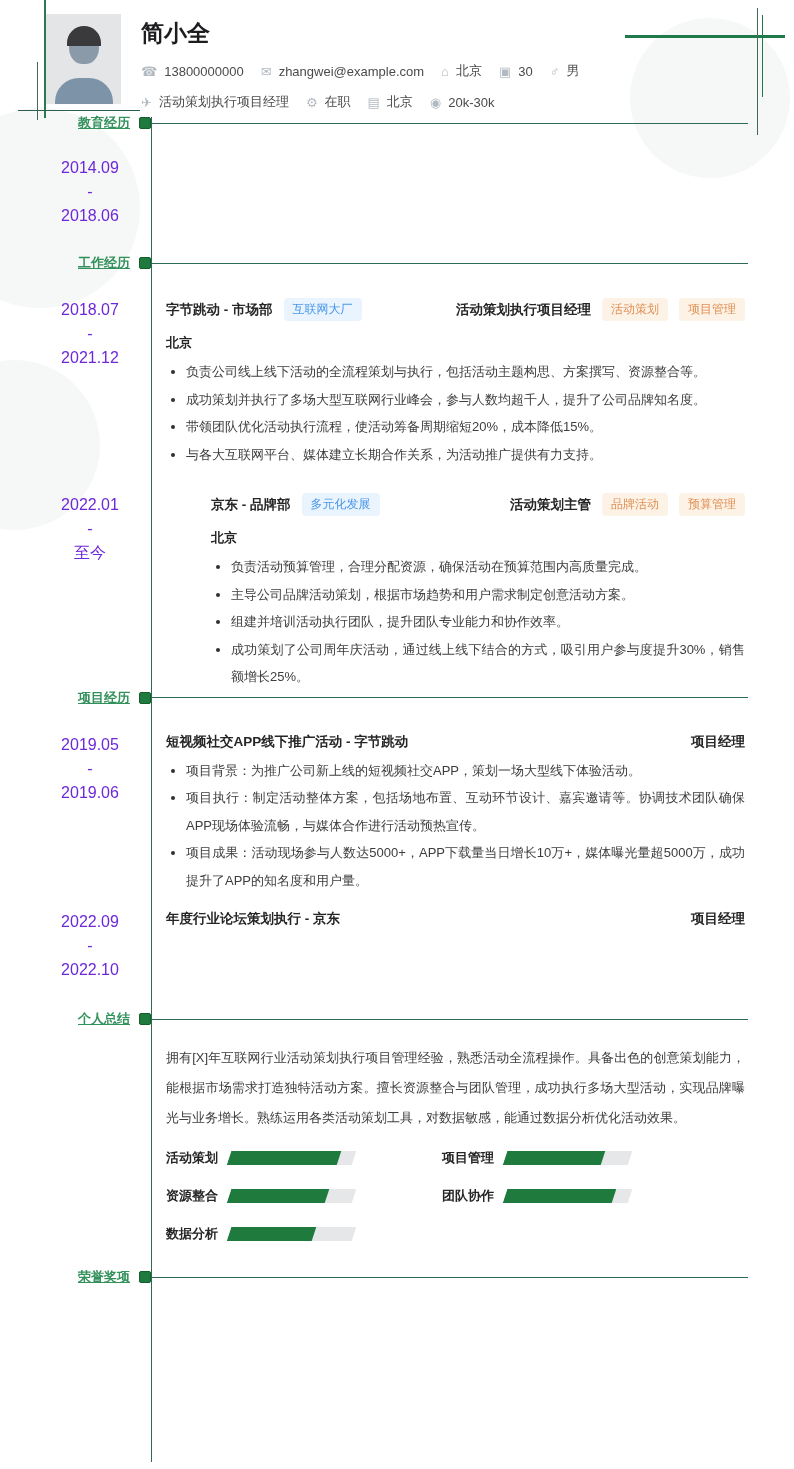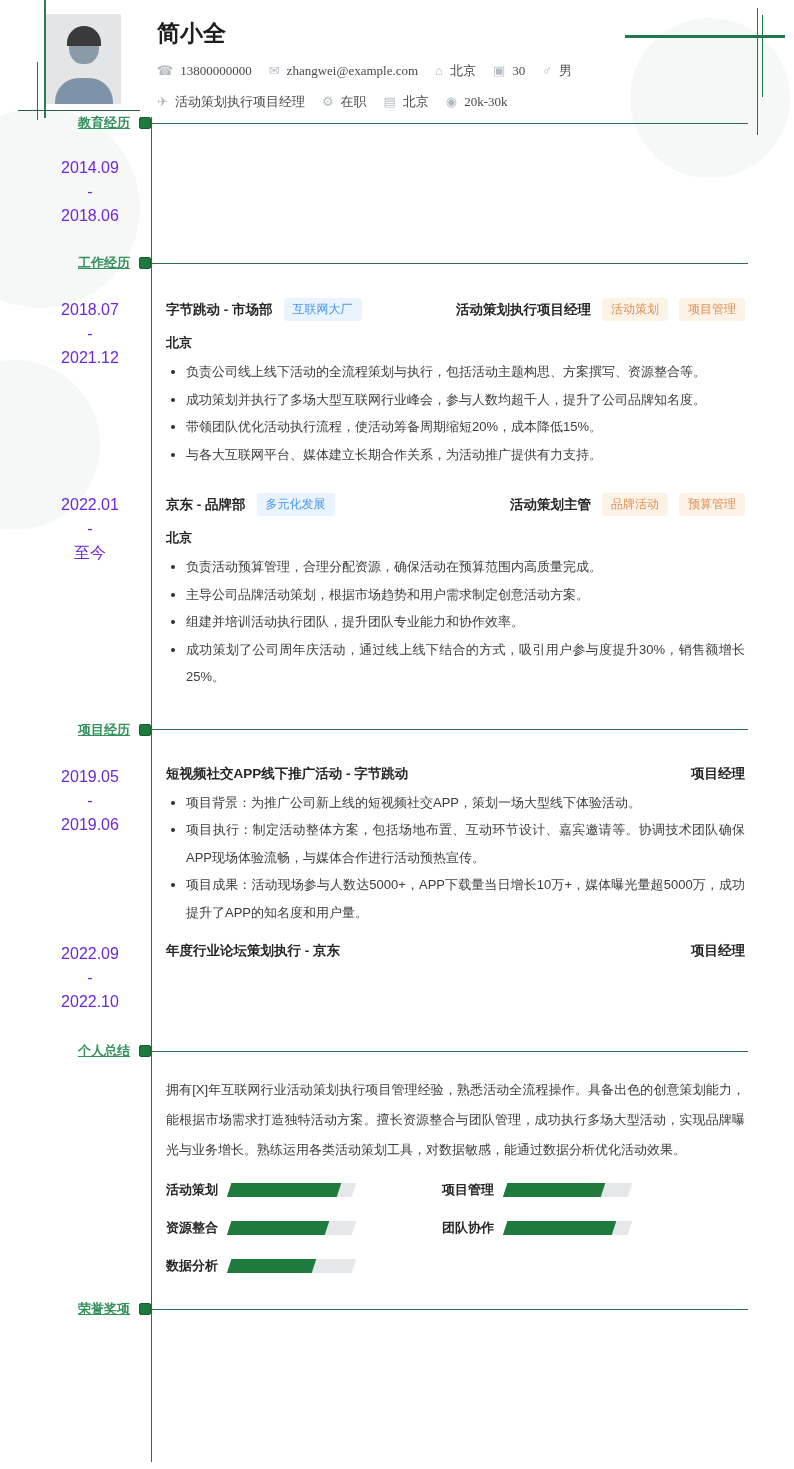--- a/index.html
+++ b/index.html
@@ -13,21 +13,21 @@
   .decor{position:absolute;z-index:1;}
   
   .resume{position:relative;z-index:2;}
   .timeline-line{position:absolute;left:151px;top:117px;height:1345px;width:1px;background:#2d6b56;z-index:1;}
   
   .header{display:flex;padding:14px 46px 0 46px;height:96px;}
   .photo{width:75px;height:90px;background:#e3e5e7;position:relative;overflow:hidden;flex:0 0 auto;}
   .photo .ph-head{position:absolute;left:50%;top:16px;transform:translateX(-50%);width:30px;height:34px;border-radius:50% 50% 46% 46%;background:#8a9aa8;}
   .photo .ph-hair{position:absolute;left:50%;top:12px;transform:translateX(-50%);width:34px;height:20px;border-radius:17px 17px 0 0;background:#3a3a3c;}
   .photo .ph-body{position:absolute;left:50%;bottom:-8px;transform:translateX(-50%);width:58px;height:34px;border-radius:24px 24px 0 0;background:#7d93a8;}
-  .header-info{margin-left:36px;min-width:0;font-family:Liberation Serif, serif;}
+  .header-info{margin-left:20px;min-width:0;}
   .name{font-size:23px;font-weight:bold;color:#1d1d1f;margin:4px 0 0 0;}
   .contact-row{display:flex;align-items:center;gap:17px;font-size:13px;color:#4a4a4a;margin-top:13px;white-space:nowrap;}
   .ci{display:flex;align-items:center;gap:7px;}
   .ci .glyph{color:#b3bac1;font-size:13px;}
   
   .section-header{display:flex;align-items:center;height:14px;position:relative;}
   .side-label{width:130px;text-align:right;color:#33915c;font-size:13px;font-weight:bold;flex:0 0 auto;text-decoration:underline;}
   .marker{width:12px;height:12px;background:#1e7b3d;border:1px solid #175c2e;border-radius:2px;margin-left:9px;flex:0 0 auto;box-sizing:border-box;}
   .hline{height:1px;background:#2d6b56;flex:1;margin-right:46px;}
   
@@ -157,21 +157,21 @@
       <div class="loc">北京</div>
       <ul class="bullets">
         <li>负责公司线上线下活动的全流程策划与执行，包括活动主题构思、方案撰写、资源整合等。</li>
         <li>成功策划并执行了多场大型互联网行业峰会，参与人数均超千人，提升了公司品牌知名度。</li>
         <li>带领团队优化活动执行流程，使活动筹备周期缩短20%，成本降低15%。</li>
         <li>与各大互联网平台、媒体建立长期合作关系，为活动推广提供有力支持。</li>
       </ul>
     </div>
   </div>
 
-  <div class="entry" style="margin-top:25px;">
+  <div class="entry" style="margin-top:25px;gap:45px;">
     <div class="dates">
       <div>2022.01</div>
         <div>-</div>
         <div>至今</div>
     </div>
     <div class="entry-body">
       <div class="entry-head">
         <span>京东 - 品牌部</span>
         <span class="tag tag-blue">多元化发展</span>
         <span class="spacer"></span>
@@ -182,21 +182,21 @@
       <div class="loc">北京</div>
       <ul class="bullets">
         <li>负责活动预算管理，合理分配资源，确保活动在预算范围内高质量完成。</li>
         <li>主导公司品牌活动策划，根据市场趋势和用户需求制定创意活动方案。</li>
         <li>组建并培训活动执行团队，提升团队专业能力和协作效率。</li>
         <li>成功策划了公司周年庆活动，通过线上线下结合的方式，吸引用户参与度提升30%，销售额增长25%。</li>
       </ul>
     </div>
   </div>
 
-  <div class="section-header" style="margin-top:32px;">
+  <div class="section-header" style="">
     <div class="side-label">项目经历</div>
     <div class="marker"></div>
     <div class="hline"></div>
   </div>
 
   <div class="entry">
     <div class="dates" style="padding-top:28px;">
       <div>2019.05</div>
         <div>-</div>
         <div>2019.06</div>

